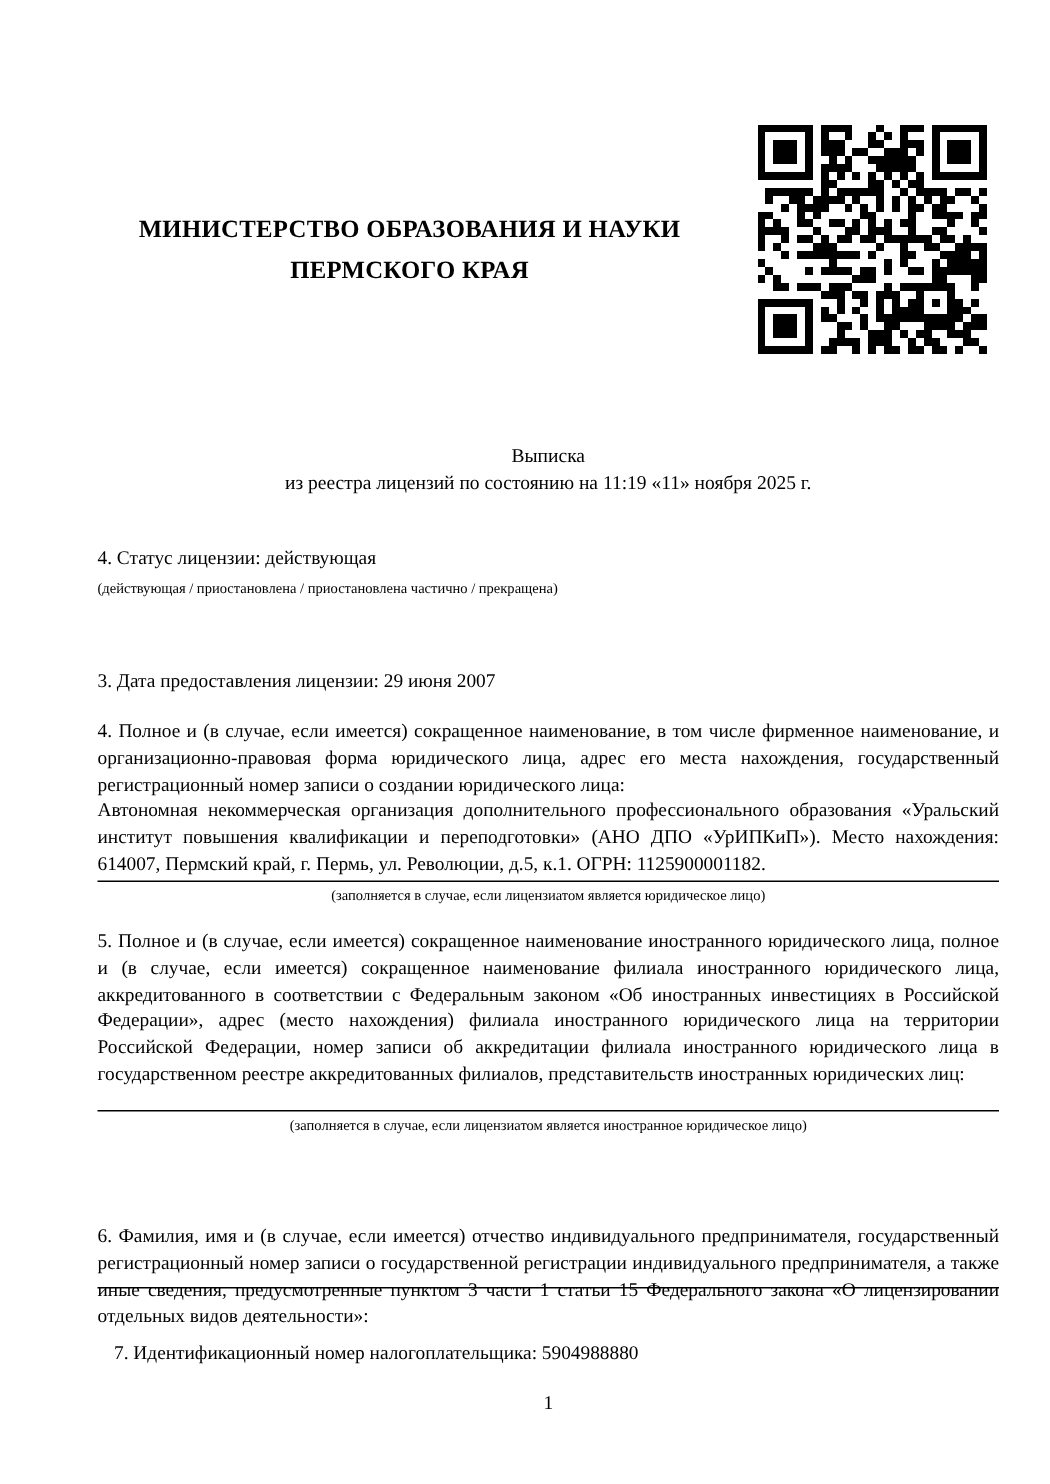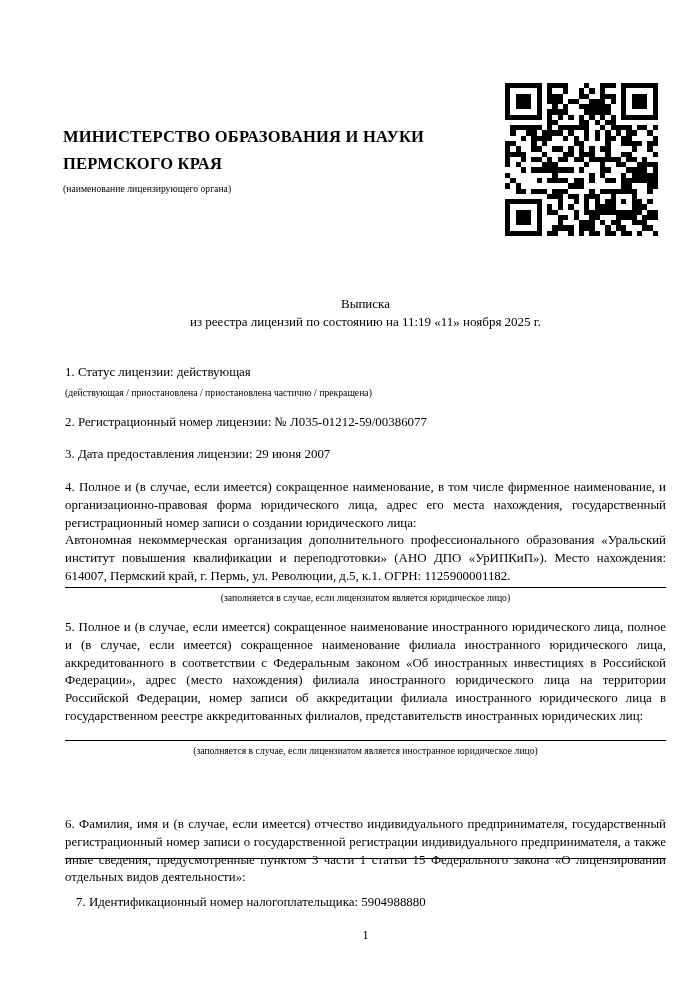--- a/index.html
+++ b/index.html
@@ -5,21 +5,21 @@
   html,body{margin:0;padding:0;background:#ffffff;}
   .page{
     position:relative;
     width:700px;height:989px;
     background:#ffffff;
     font-family:"Liberation Serif","DejaVu Serif",serif;
     color:#000;
     overflow:hidden;
   }
   .qr{position:absolute;left:505px;top:83px;width:153px;height:153px;}
-  .org-header{position:absolute;left:63px;top:123px;width:420px;}
+  .org-header{position:absolute;left:63px;top:139px;width:420px;text-align:center;}
   .org-name{font-weight:bold;font-size:16.5px;line-height:27px;letter-spacing:.2px;}
   .small-caption{font-size:9.7px;line-height:13px;}
   .org-header .small-caption{margin-top:5px;}
   .doc-title{position:absolute;left:65px;top:295px;width:601px;text-align:center;font-size:13px;line-height:18px;}
   .item{position:absolute;left:65px;width:601px;font-size:12.9px;line-height:17.8px;}
   .just{text-align:justify;}
   .item-1{top:364px;}
   .item-1 .small-caption{text-align:left;margin-top:4px;}
   .item-2{top:414px;}
   .item-3{top:446px;}
@@ -486,34 +486,32 @@
       <rect x="20" y="28" width="1" height="1"></rect>
       <rect x="22" y="28" width="1" height="1"></rect>
       <rect x="23" y="28" width="1" height="1"></rect>
       <rect x="25" y="28" width="1" height="1"></rect>
       <rect x="28" y="28" width="1" height="1"></rect>
     </svg>
 
   <header class="org-header">
     <div class="org-name">МИНИСТЕРСТВО ОБРАЗОВАНИЯ И НАУКИ</div>
     <div class="org-name">ПЕРМСКОГО КРАЯ</div>
-    <div class="small-caption">(наименование лицензирующего органа)</div>
   </header>
 
   <section class="doc-title">
     <div>Выписка</div>
     <div>из реестра лицензий по состоянию на 11:19 «11» ноября 2025 г.</div>
   </section>
 
   <div class="item item-1">
-    <div>1. Статус лицензии: действующая</div>
+    <div>4. Статус лицензии: действующая</div>
     <div class="small-caption">(действующая / приостановлена / приостановлена частично / прекращена)</div>
   </div>
 
-  <div class="item item-2">2. Регистрационный номер лицензии: № Л035-01212-59/00386077</div>
 
   <div class="item item-3">3. Дата предоставления лицензии: 29 июня 2007</div>
 
   <div class="item item-4">
     <div class="just">4. Полное и (в случае, если имеется) сокращенное наименование, в том числе фирменное наименование, и организационно-правовая форма юридического лица, адрес его места нахождения, государственный регистрационный номер записи о создании юридического лица:</div>
     <div class="just">Автономная некоммерческая организация дополнительного профессионального образования «Уральский институт повышения квалификации и переподготовки» (АНО ДПО «УрИПКиП»). Место нахождения: 614007, Пермский край, г. Пермь, ул. Революции, д.5, к.1. ОГРН: 1125900001182.</div>
   </div>
 
   <div class="rule rule-1"></div>
   <div class="rule-caption small-caption cap-1">(заполняется в случае, если лицензиатом является юридическое лицо)</div>

